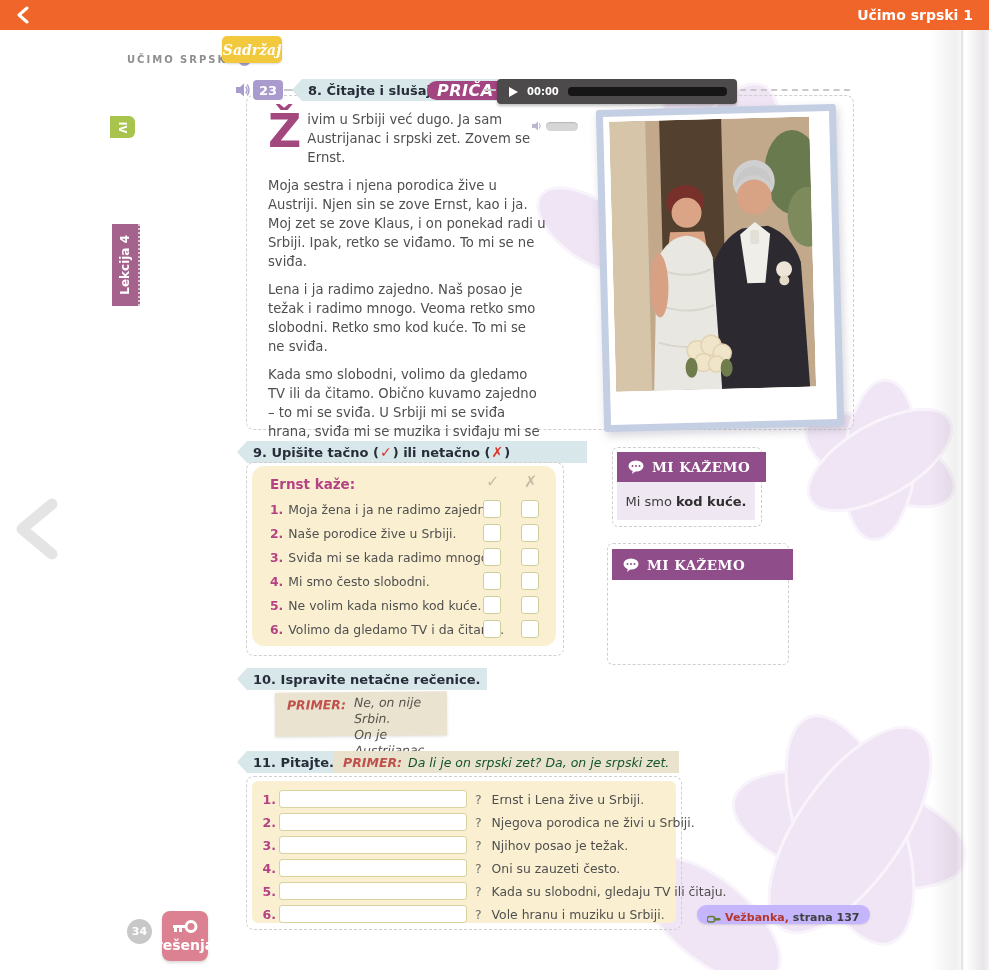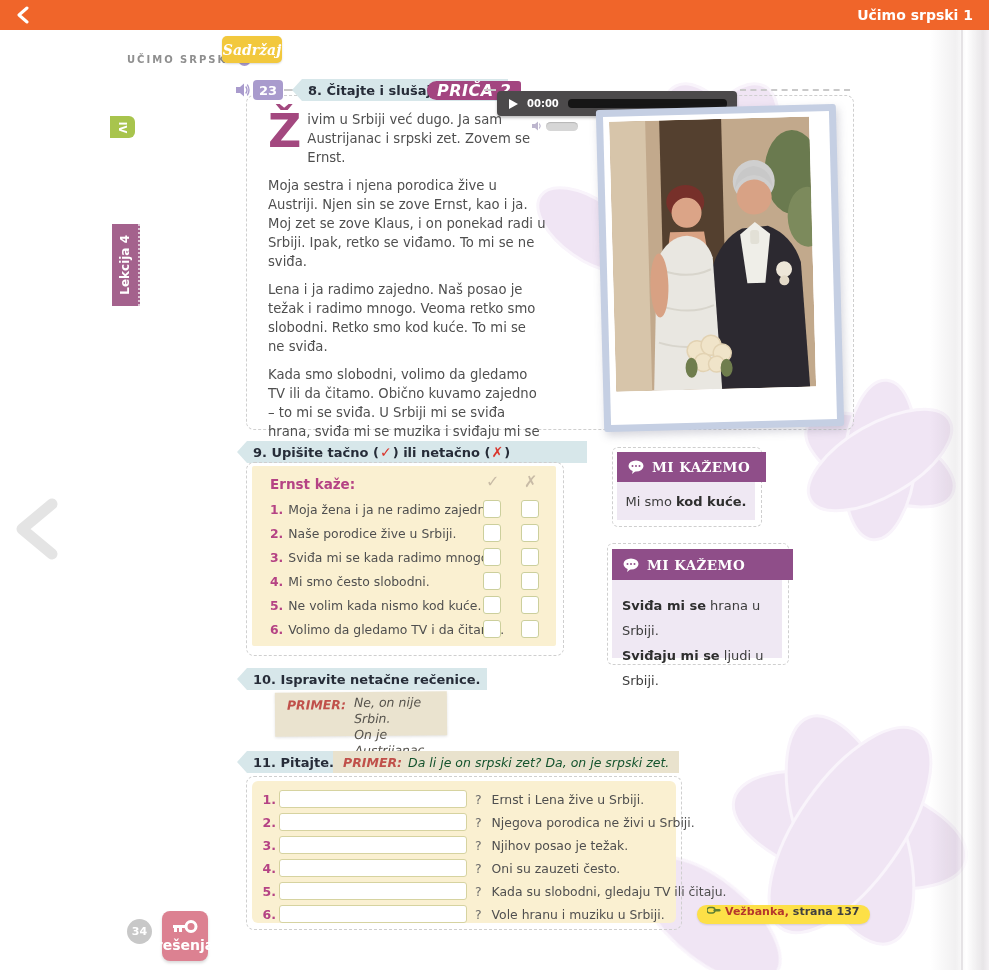--- a/index.html
+++ b/index.html
@@ -41,21 +41,21 @@
   .banner .red{color:#D9342B;font-size:14px;padding:0 1px;}
 
   
   #track-badge{left:253px;top:80px;width:30px;height:20px;background:#A99BCD;border-radius:4px;color:#fff;
     font-weight:bold;font-size:13px;display:flex;align-items:center;justify-content:center;cursor:pointer;}
   #speaker8{left:235px;top:82px;width:16px;height:16px;cursor:pointer;}
   .dash{border-top:2px dashed #c9c9c9;height:0;}
   #prica-badge{left:427px;top:81px;height:19px;background:#A34580;border-radius:10px 3px 3px 10px;color:#fff;
     font-weight:bold;font-style:italic;font-size:16px;display:flex;align-items:center;padding:0 10px;letter-spacing:.5px;}
   #player{left:497px;top:79px;width:240px;height:25px;background:#4C4A4B;border-radius:4px;
-    display:flex;align-items:center;box-shadow:0 2px 3px rgba(0,0,0,.25);margin-top:12px;}
+    display:flex;align-items:center;box-shadow:0 2px 3px rgba(0,0,0,.25);}
   #play-btn{width:0;height:0;border-left:9px solid #fff;border-top:5.5px solid transparent;border-bottom:5.5px solid transparent;
     margin-left:12px;cursor:pointer;}
   #player .time{color:#fff;font-size:10px;font-weight:bold;margin-left:9px;}
   #progress{flex:1;height:9px;border-radius:4px;background:#161616;margin:0 10px 0 9px;cursor:pointer;}
   #vol-speaker{left:531px;top:120px;width:12px;height:12px;}
   #vol-pill{left:546px;top:122px;width:32px;height:9px;border-radius:5px;background:#D6D6D6;cursor:pointer;
     box-shadow:inset 0 1px 1px rgba(0,0,0,.15);}
 
   
   #story-box{left:246px;top:95px;width:606px;height:333px;border:1.5px dashed #cfcfcf;border-radius:8px;}
@@ -65,21 +65,21 @@
 
   
   #photo-frame{left:600px;top:107px;width:240px;height:322px;background:#C5CFE3;border-radius:3px;
     transform:rotate(-1.5deg);box-shadow:2px 4px 8px rgba(90,90,120,.25);padding:0;}
   #photo-mat{position:absolute;left:7px;top:7px;width:226px;height:308px;background:#fff;}
   #photo-img{position:absolute;left:13px;top:12px;width:200px;height:270px;overflow:hidden;}
 
   
   #ex9-banner{left:237px;top:441px;width:322px;}
   #ex9-wrap{left:246px;top:462px;width:316px;height:192px;border:1.5px dashed #cfcfcf;border-radius:8px;}
-  #ex9-box{left:252px;top:466px;width:304px;height:180px;background:#FAF0D1;border-radius:2px;}
+  #ex9-box{left:252px;top:466px;width:304px;height:180px;background:#FAF0D1;border-radius:12px;}
   #ex9-intro{position:absolute;left:18px;top:10px;color:#B54384;font-weight:bold;font-size:13.5px;}
   .colhead{position:absolute;top:6px;font-size:16px;font-weight:bold;color:#C8BBA6;}
   .ex9-row{position:absolute;left:18px;height:17px;font-size:12.4px;color:#4f4f4f;white-space:nowrap;}
   .ex9-row b{color:#B54384;margin-right:5px;}
   .cb{position:absolute;width:16px;height:16px;background:#fff;border:1.6px solid #CCCF9C;border-radius:3px;cursor:pointer;}
 
   
   .mk-wrap{border:1.5px dashed #cfcfcf;border-radius:6px;}
   .mk-head{position:absolute;background:#8F4E89;color:#fff;display:flex;align-items:center;gap:7px;
     font-family:"DejaVu Serif",serif;font-weight:bold;font-size:13.5px;letter-spacing:.4px;padding-left:11px;}
@@ -104,21 +104,21 @@
     font-size:12px;padding:0 4px;}
   .ex11-row .q{color:#6b6b6b;margin:0 10px 0 8px;}
   .ex11-row .ans{color:#4f4f4f;white-space:nowrap;}
 
   
   #page-circle{left:127px;top:919px;width:25px;height:25px;border-radius:50%;background:#C8C8C8;color:#fff;
     font-size:11px;font-weight:bold;display:flex;align-items:center;justify-content:center;}
   #solutions{left:162px;top:911px;width:46px;height:50px;background:#DC8191;border-radius:8px;cursor:pointer;
     display:flex;flex-direction:column;align-items:center;justify-content:center;gap:3px;box-shadow:0 2px 3px rgba(0,0,0,.15);}
   #solutions .lbl{color:#fff;font-size:14px;font-weight:bold;}
-  #workbook{left:697px;top:905px;height:19px;background:#fde047;border-radius:10px;display:flex;align-items:flex-start;
+  #workbook{left:697px;top:905px;height:19px;background:#c4b5fd;border-radius:10px;display:flex;align-items:flex-end;
     padding:0 10px;font-size:11px;cursor:pointer;gap:4px;box-shadow:0 1px 2px rgba(0,0,0,.12);}
   #workbook .b{color:#B5372C;font-weight:bold;}
   #workbook .r{color:#3f3f3f;font-weight:bold;}
   svg{display:block;}
 </style>
 </head>
 <body>
 
 <div id="canvas">
 
@@ -304,24 +304,20 @@
   <div class="abs mk-head" style="left:612px;top:549px;width:170px;height:31px;">
     <svg width="17" height="14" viewBox="0 0 17 14">
       <ellipse cx="8" cy="6" rx="7.5" ry="5.5" fill="#fff"></ellipse>
         <polygon points="5,10 4,14 9,10" fill="#fff"></polygon>
       <circle cx="4.5" cy="6" r="1" fill="#8F4E89"></circle>
         <circle cx="8" cy="6" r="1" fill="#8F4E89"></circle>
         <circle cx="11.5" cy="6" r="1" fill="#8F4E89"></circle>
     </svg>
     <span>MI KAŽEMO</span>
   </div>
-  <div class="abs mk-body" style="left:612px;top:580px;width:170px;height:78px;padding-top:13px;box-sizing:border-box;">
-    <div style="padding-left:10px;line-height:25px;"><b style="color:#2e2e2e;">Sviđa mi se</b><span> hrana u Srbiji.</span></div>
-    <div style="padding-left:10px;line-height:25px;"><b style="color:#2e2e2e;">Sviđaju mi se</b><span> ljudi u Srbiji.</span></div>
-  </div>
 
   <div class="abs banner" id="ex10-banner">
     <span>10. Ispravite netačne rečenice.</span>
   </div>
   <div class="abs" id="ex10-primer">
     <span class="lbl">PRIMER:</span>
     <span class="lines">
       <span>Ne, on nije Srbin.</span><br><span>On je Austrijanac.</span>
     </span>
   </div>

